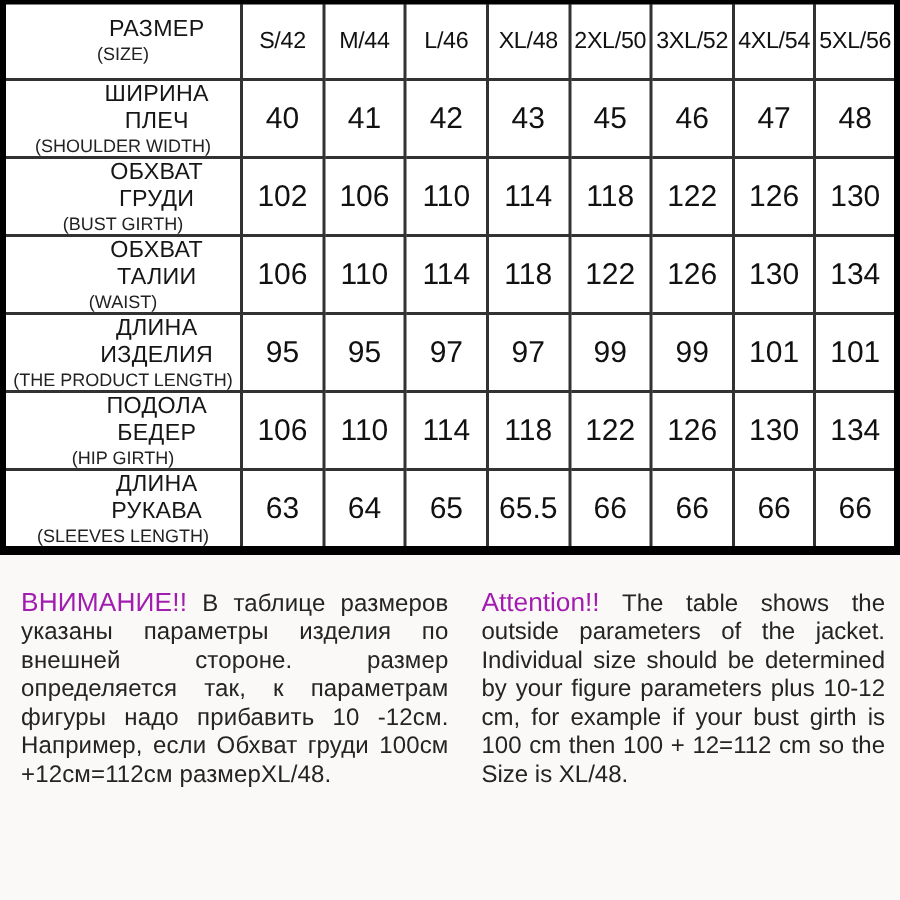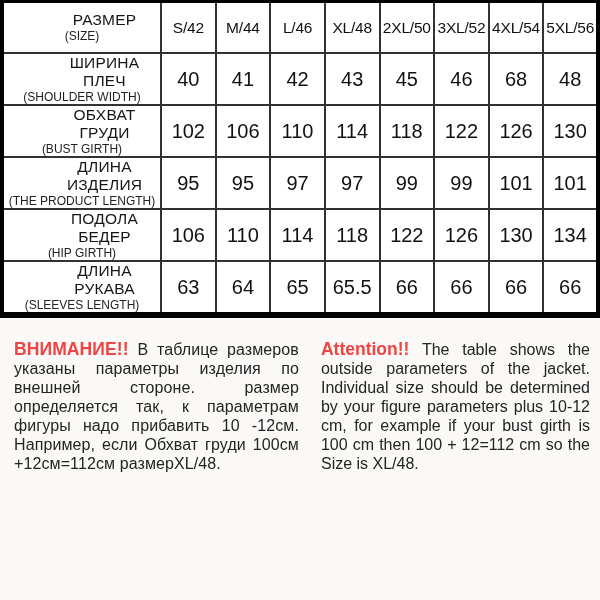--- a/index.html
+++ b/index.html
@@ -45,23 +45,23 @@
   p.note {
     margin: 0;
     font-size: 16px;
     line-height: 19px;
     text-align: justify;
     color: #242423;
   }
   p.note-ru { width: 286px; letter-spacing: 0.1px; }
   p.note-en { width: 270px; }
   .note-lead {
-    font-weight: bold;
+    font-weight: normal;
     font-size: 17.5px;
-    color: #ef4444;
+    color: #a21caf;
   }
 </style>
 </head>
 <body>
 
 <div class="page">
 
   <table class="size-table">
     <tbody>
         <tr>
@@ -83,39 +83,53 @@
       <th class="label-cell">
         <div class="label-ru">ШИРИНА ПЛЕЧ</div>
         <div class="label-en">(SHOULDER WIDTH)</div>
       </th>
       <td class="value-cell">40</td>
       <td class="value-cell">41</td>
       <td class="value-cell">42</td>
       <td class="value-cell">43</td>
       <td class="value-cell">45</td>
       <td class="value-cell">46</td>
-      <td class="value-cell">68</td>
+      <td class="value-cell">47</td>
       <td class="value-cell">48</td>
     </tr>
 
     <tr>
       <th class="label-cell">
         <div class="label-ru">ОБХВАТ ГРУДИ</div>
         <div class="label-en">(BUST GIRTH)</div>
       </th>
       <td class="value-cell">102</td>
       <td class="value-cell">106</td>
       <td class="value-cell">110</td>
       <td class="value-cell">114</td>
       <td class="value-cell">118</td>
       <td class="value-cell">122</td>
       <td class="value-cell">126</td>
       <td class="value-cell">130</td>
     </tr>
 
+    <tr>
+      <th class="label-cell">
+        <div class="label-ru">ОБХВАТ ТАЛИИ</div>
+        <div class="label-en">(WAIST)</div>
+      </th>
+      <td class="value-cell">106</td>
+      <td class="value-cell">110</td>
+      <td class="value-cell">114</td>
+      <td class="value-cell">118</td>
+      <td class="value-cell">122</td>
+      <td class="value-cell">126</td>
+      <td class="value-cell">130</td>
+      <td class="value-cell">134</td>
+    </tr>
 
     <tr>
       <th class="label-cell">
         <div class="label-ru">ДЛИНА ИЗДЕЛИЯ</div>
         <div class="label-en">(THE PRODUCT LENGTH)</div>
       </th>
       <td class="value-cell">95</td>
       <td class="value-cell">95</td>
       <td class="value-cell">97</td>
       <td class="value-cell">97</td>

